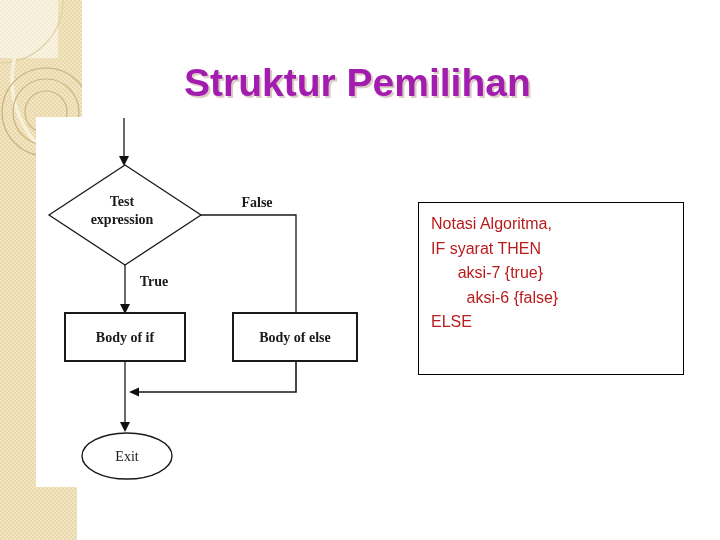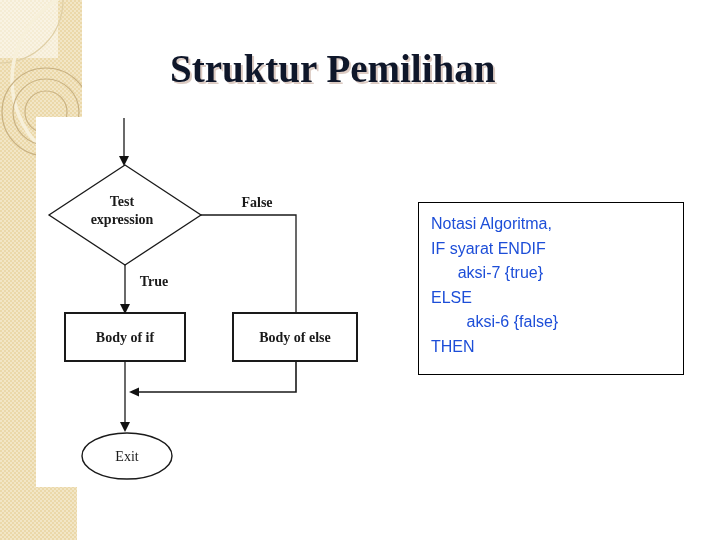--- a/index.html
+++ b/index.html
@@ -17,42 +17,42 @@
   }
   #deco-svg, #flowchart-svg {
     position: absolute;
     left: 0;
     top: 0;
   }
   #slide-title {
     position: absolute;
     left: 166px;
     top: 44px;
-    margin: 4px;
-    font-family: Liberation Serif, serif;
+    margin: 18px;
+    font-family: Liberation Sans, sans-serif;
     font-size: 39px;
     line-height: 42px;
     font-weight: bold;
-    color: #0f172a;
+    color: #a21caf;
     text-shadow: 2px 2px 0 #dccbc3;
     white-space: nowrap;
   }
   #notation-box {
     position: absolute;
     left: 418px;
     top: 202px;
     width: 252px;
     height: 162px;
     border: 1.5px solid #000000;
     background: #ffffff;
     padding: 9px 0 0 12px;
     font-family: "Liberation Sans", sans-serif;
     font-size: 16px;
     line-height: 24.5px;
-    color: #1d4ed8;
+    color: #b91c1c;
   }
   #notation-box .code-line {
     white-space: pre;
   }
   .fc-text {
     font-family: "Liberation Serif", serif;
     fill: #1a1a1a;
   }
 </style>
 </head>
@@ -123,20 +123,19 @@
       <text class="fc-text" x="257" y="207" font-size="14" font-weight="bold">False</text>
       <text class="fc-text" x="154" y="286" font-size="14" font-weight="bold">True</text>
       <text class="fc-text" x="125" y="342" font-size="14" font-weight="bold">Body of if</text>
       <text class="fc-text" x="295" y="342" font-size="14" font-weight="bold">Body of else</text>
       <text class="fc-text" x="127" y="461" font-size="14">Exit</text>
     </g>
   </svg>
 
   <div id="notation-box">
     <div class="code-line">Notasi Algoritma,</div>
-    <div class="code-line">IF syarat ENDIF</div>
+    <div class="code-line">IF syarat THEN</div>
     <div class="code-line">      aksi-7 {true}</div>
+    <div class="code-line">        aksi-6 {false}</div>
     <div class="code-line">ELSE</div>
-    <div class="code-line">        aksi-6 {false}</div>
-    <div class="code-line">THEN</div>
   </div>
 
 </div>
 
 </body></html>

